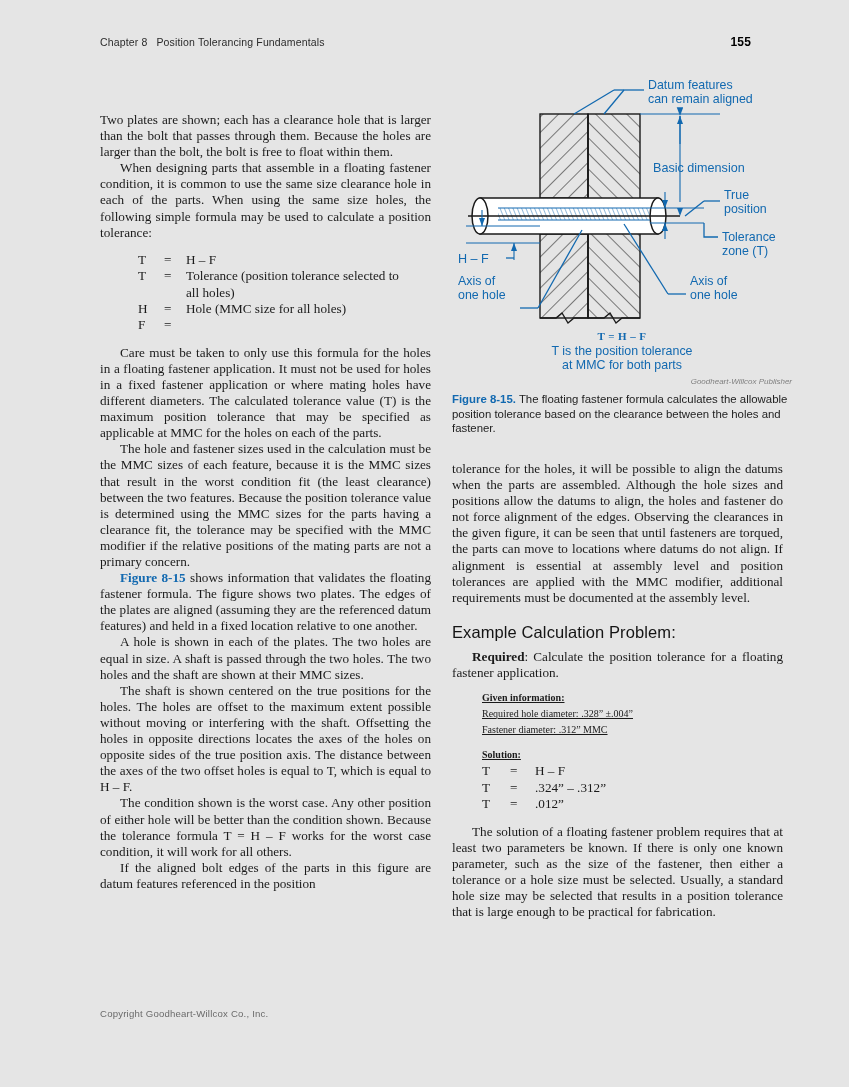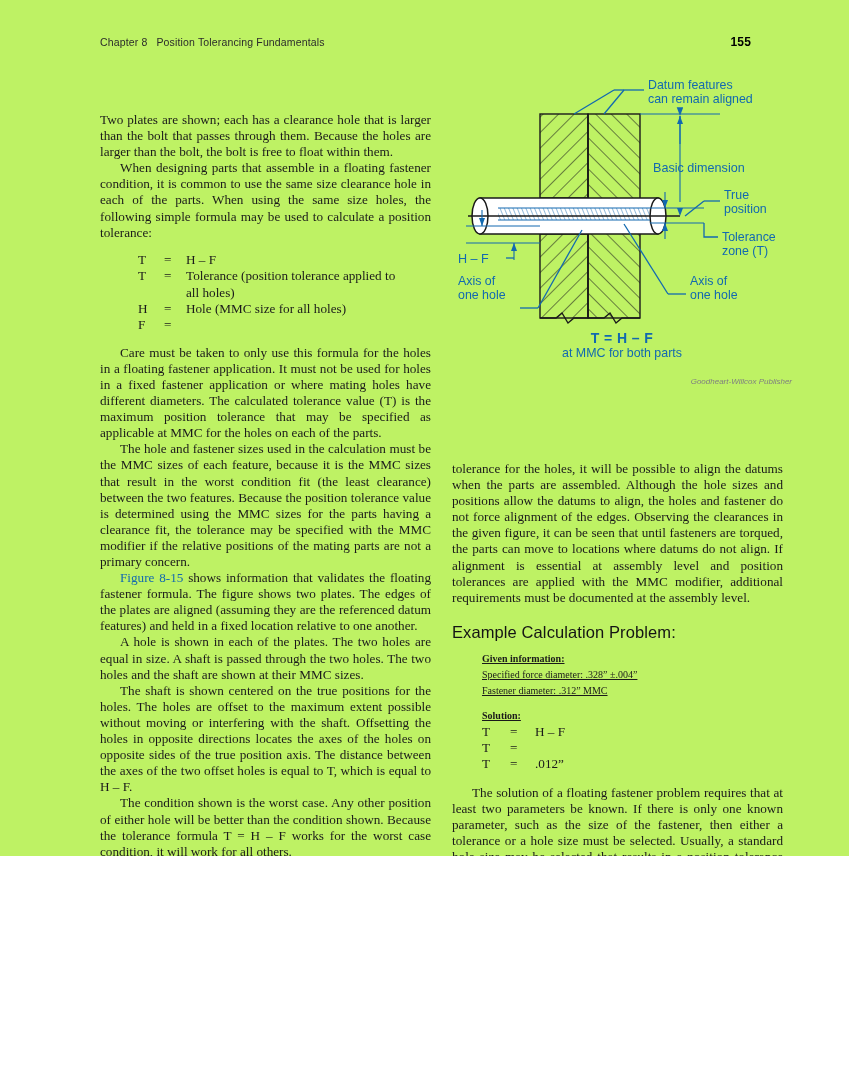--- a/index.html
+++ b/index.html
@@ -3,22 +3,22 @@
 <meta charset="utf-8">
 <style>
   html, body {
     margin: 0;
     padding: 0;
     background: #ffffff;
   }
   .page {
     position: relative;
     width: 849px;
-    height: 856px;
-    background: #bef264;
+    height: 1087px;
+    background: #e5e5e5;
     overflow: hidden;
     font-family: "Liberation Serif", serif;
     color: #1a1a1a;
   }
 
   
   .runhead {
     position: absolute;
     top: 36px;
     left: 100px;
@@ -51,21 +51,21 @@
   p.body {
     margin: 0;
     font-size: 13.2px;
     line-height: 16.1px;
     text-align: justify;
     text-indent: 20px;
     hyphens: auto;
   }
   p.body.noind { text-indent: 0; }
 
-  .figref { color: #1269b0; font-weight: normal; }
+  .figref { color: #1269b0; font-weight: bold; }
 
   
   .formula {
     margin: 11px 0 11px 0;
     padding-left: 38px;
     font-size: 13.2px;
     line-height: 16.4px;
   }
   .formula .row { display: flex; }
   .formula .sym { width: 26px; flex: none; }
@@ -85,21 +85,21 @@
 
   .figformula {
     position: absolute;
     left: 452px;
     top: 330px;
     width: 340px;
     text-align: center;
     font-family: "Liberation Sans", sans-serif;
     color: #1269b0;
   }
-  .figformula .f1 { font-size: 14px; font-weight: bold; letter-spacing: .4px; }
+  .figformula .f1 { font-size: 11px; font-weight: bold; letter-spacing: .4px; font-family: Liberation Serif, serif; }
   .figformula .f2 { font-size: 12.4px; margin-top: 2px; }
   .figformula .f3 { font-size: 12.4px; }
 
   .credit {
     position: absolute;
     left: 452px;
     top: 377px;
     width: 340px;
     text-align: right;
     font-family: "Liberation Sans", sans-serif;
@@ -175,21 +175,21 @@
 
     <div class="formula">
       <div class="row">
         <span class="sym">T</span>
         <span class="eq">=</span>
         <span class="val">H – F</span>
       </div>
       <div class="row">
         <span class="sym">T</span>
         <span class="eq">=</span>
-        <span class="val">Tolerance (position tolerance applied to</span>
+        <span class="val">Tolerance (position tolerance selected to</span>
       </div>
       <div class="cont">all holes)</div>
       <div class="row">
         <span class="sym">H</span>
         <span class="eq">=</span>
         <span class="val">Hole (MMC size for all holes)</span>
       </div>
       <div class="row">
         <span class="sym">F</span>
         <span class="eq">=</span>
@@ -301,48 +301,54 @@
 
       <line x1="172" y1="144" x2="216" y2="214" stroke="#1269b0" stroke-width="1.3"></line>
       <line x1="216" y1="214" x2="234" y2="214" stroke="#1269b0" stroke-width="1.3"></line>
       <text x="238" y="205" fill="#1269b0" font-family="Liberation Sans, sans-serif" font-size="12.4">Axis of</text>
       <text x="238" y="219" fill="#1269b0" font-family="Liberation Sans, sans-serif" font-size="12.4">one hole</text>
     </svg>
   </div>
 
   <div class="figformula">
     <div class="f1">T = H – F</div>
+    <div class="f2">T is the position tolerance</div>
     <div class="f3">at MMC for both parts</div>
   </div>
 
   <div class="credit">Goodheart-Willcox Publisher</div>
 
+  <div class="figcaption">
+    <span class="lbl">Figure 8-15.</span><span> The floating fastener formula calculates the allowable position tolerance based on the clearance between the holes and fastener.</span>
+  </div>
 
   <div class="rightbody">
     <p class="body noind">tolerance for the holes, it will be possible to align the datums when the parts are assembled. Although the hole sizes and positions allow the datums to align, the holes and fastener do not force alignment of the edges. Observing the clearances in the given figure, it can be seen that until fasteners are torqued, the parts can move to locations where datums do not align. If alignment is essential at assembly level and position tolerances are applied with the MMC modifier, additional requirements must be documented at the assembly level.</p>
 
     <h2 class="sect">Example Calculation Problem:</h2>
 
+    <p class="body"><b>Required</b><span>: Calculate the position tolerance for a floating fastener application.</span></p>
 
     <div class="subblock ind">
       <div class="line"><b>Given information:</b></div>
-      <div class="line">Specified force diameter: .328” ±.004”</div>
+      <div class="line">Required hole diameter: .328” ±.004”</div>
       <div class="line">Fastener diameter: .312” MMC</div>
     </div>
 
     <div class="subblock ind">
       <div class="line"><b>Solution:</b></div>
       <div class="solrow">
         <span class="s1">T</span>
         <span class="s2">=</span>
         <span class="s3">H – F</span>
       </div>
       <div class="solrow">
         <span class="s1">T</span>
         <span class="s2">=</span>
+        <span class="s3">.324” – .312”</span>
       </div>
       <div class="solrow">
         <span class="s1">T</span>
         <span class="s2">=</span>
         <span class="s3">.012”</span>
       </div>
     </div>
 
     <p class="body" style="margin-top:12px;">The solution of a floating fastener problem requires that at least two parameters be known. If there is only one known parameter, such as the size of the fastener, then either a tolerance or a hole size must be selected. Usually, a standard hole size may be selected that results in a position tolerance that is large enough to be practical for fabrication.</p>
   </div>

